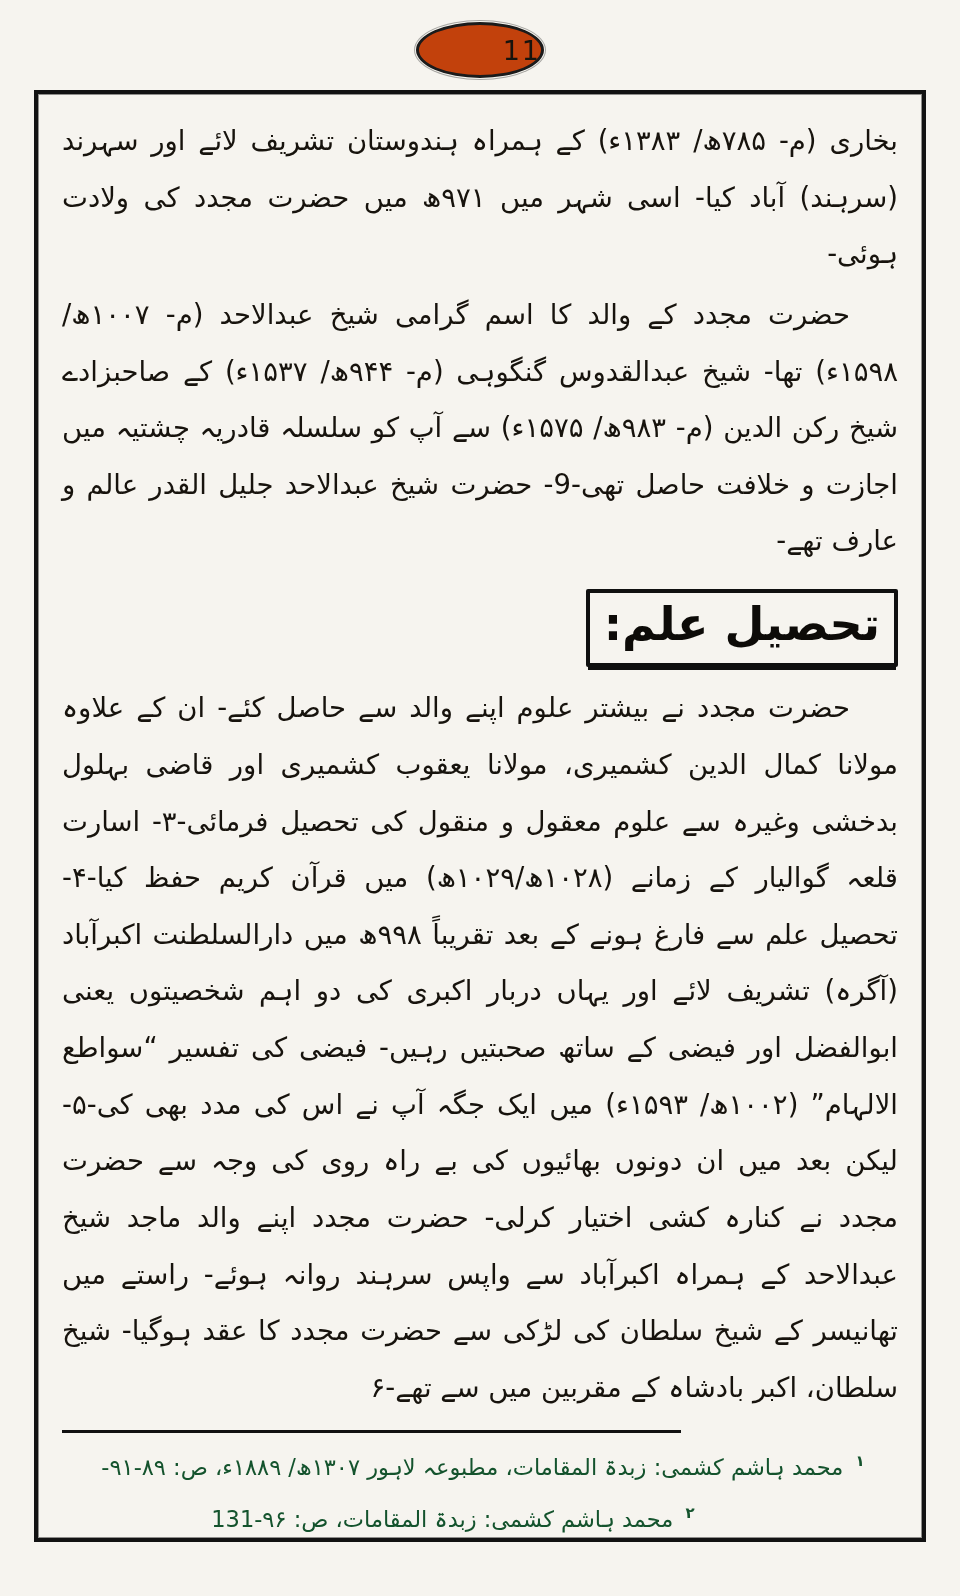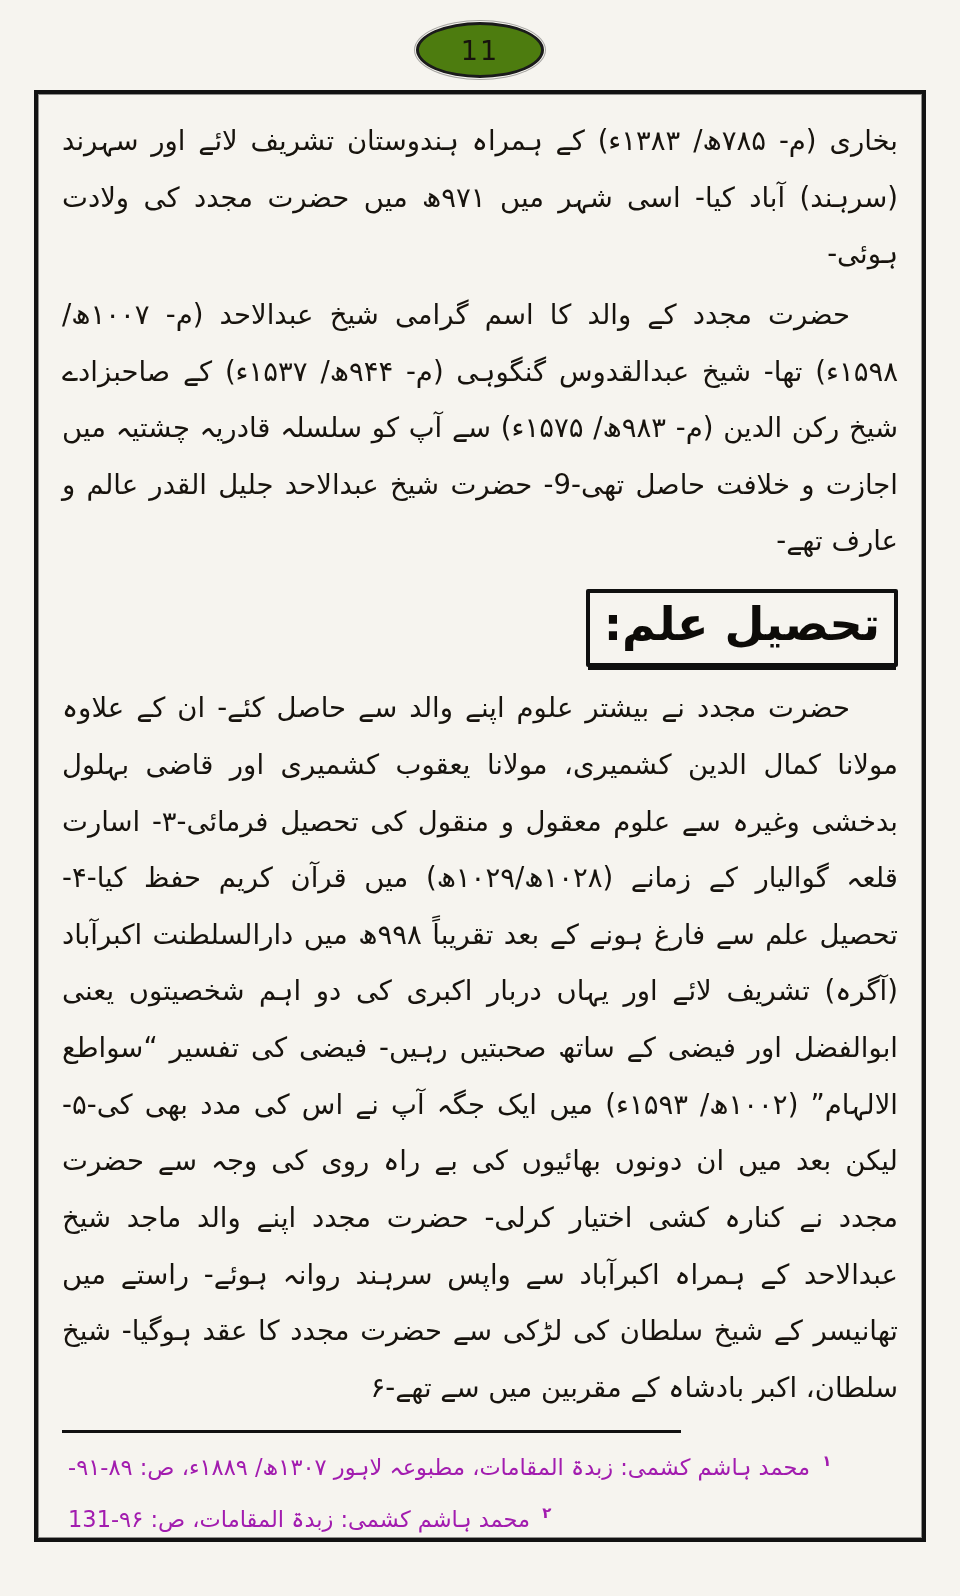--- a/index.html
+++ b/index.html
@@ -22,24 +22,24 @@
     display: flex;
     justify-content: center;
   }
   .page-badge {
     width: 122px;
     height: 50px;
     border: 3px solid #1b1b1b;
     border-radius: 50%;
     display: flex;
     align-items: center;
-    justify-content: center;
+    justify-content: flex-start;
     font-size: 27px;
     letter-spacing: 2px;
-    background: #4d7c0f;
+    background: #c2410c;
     box-shadow: 0 0 0 1px #f6f4ef, 0 0 0 2px rgba(20,20,20,.35);
   }
   
   .frame {
     margin: 12px 34px 0 34px;
     height: 1452px;
     box-sizing: border-box;
     border: 4px solid #121212;
     box-shadow: inset 0 0 0 1px rgba(18,18,18,.45);
     padding: 18px 24px 16px 24px;
@@ -69,22 +69,22 @@
   .fn-sep {
     width: 74%;
     height: 3px;
     background: #111;
     margin: 14px auto 8px 0; 
   }
   .footnotes { padding-left: 6px; }
   .footnote {
     font-size: 22.5px;
     line-height: 2.32;
-    text-align: left;
-    color: #a21caf;
+    text-align: center;
+    color: #14532d;
   }
   .footnote:nth-child(2) { padding-right: 60px; }
   .footnote:nth-child(3) { padding-right: 52px; }
   .footnote:nth-child(4) { padding-right: 96px; }
   .footnote:nth-child(5) { padding-right: 80px; }
   .footnote:nth-child(6) { padding-right: 104px; }
   .fn-num {
     font-size: 15px;
     vertical-align: super;
     margin-left: 5px;

